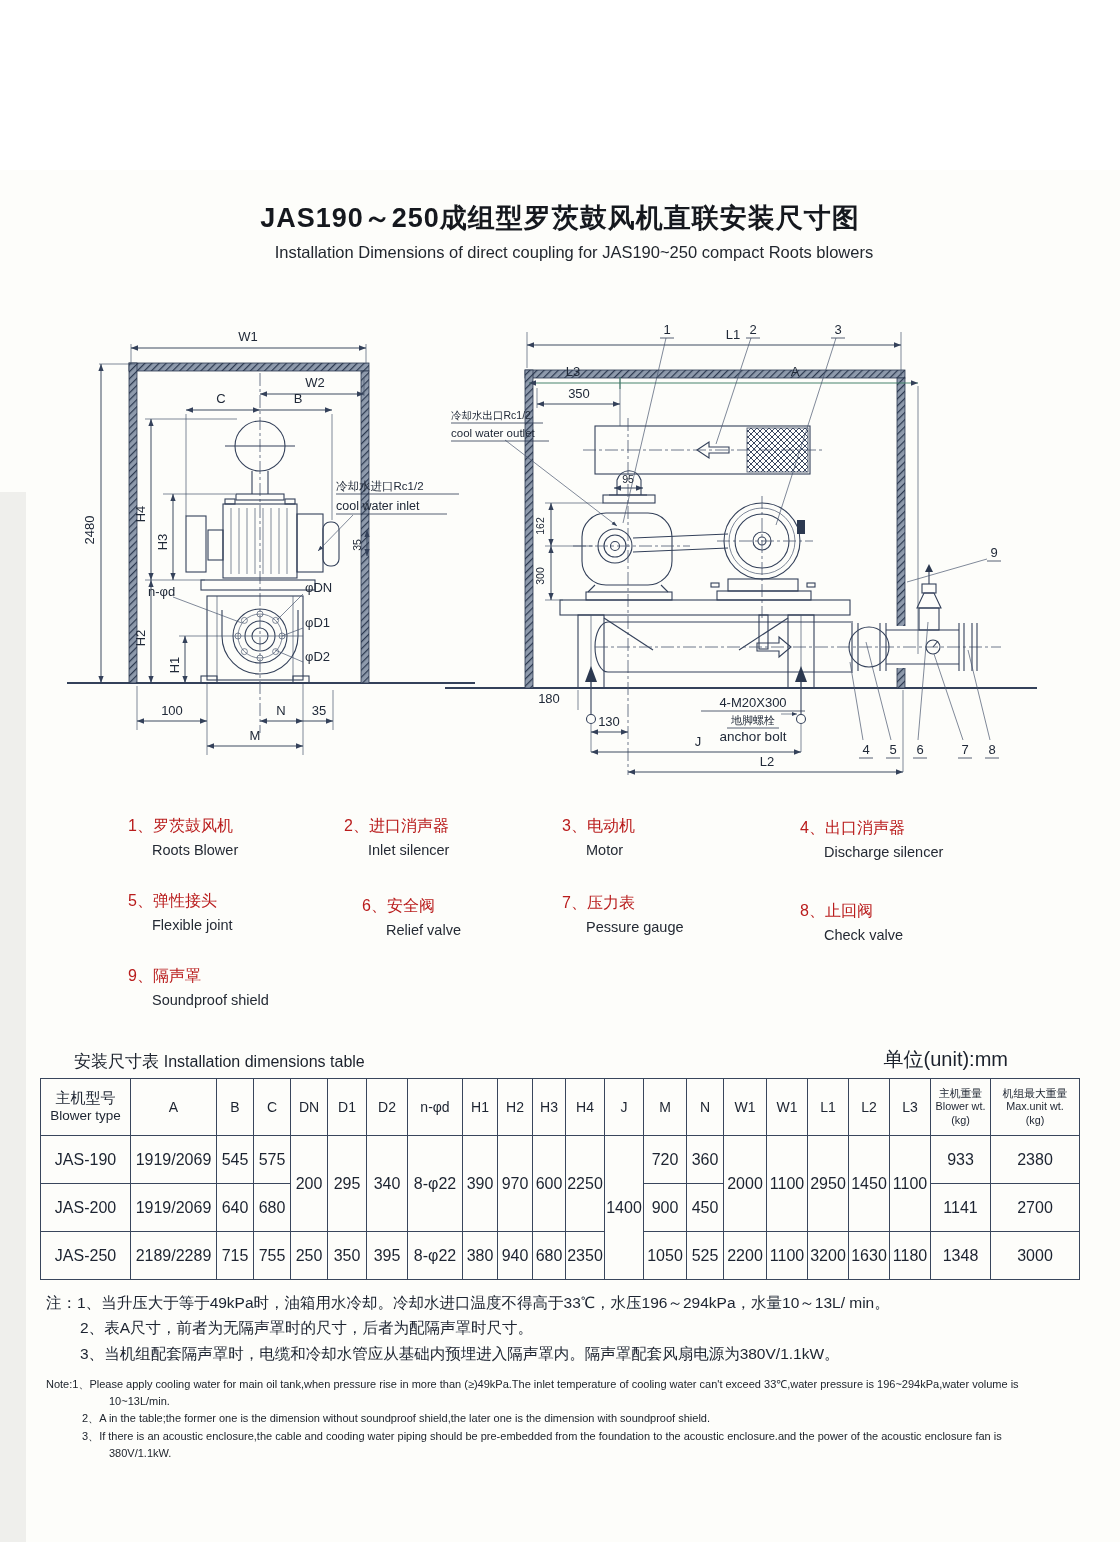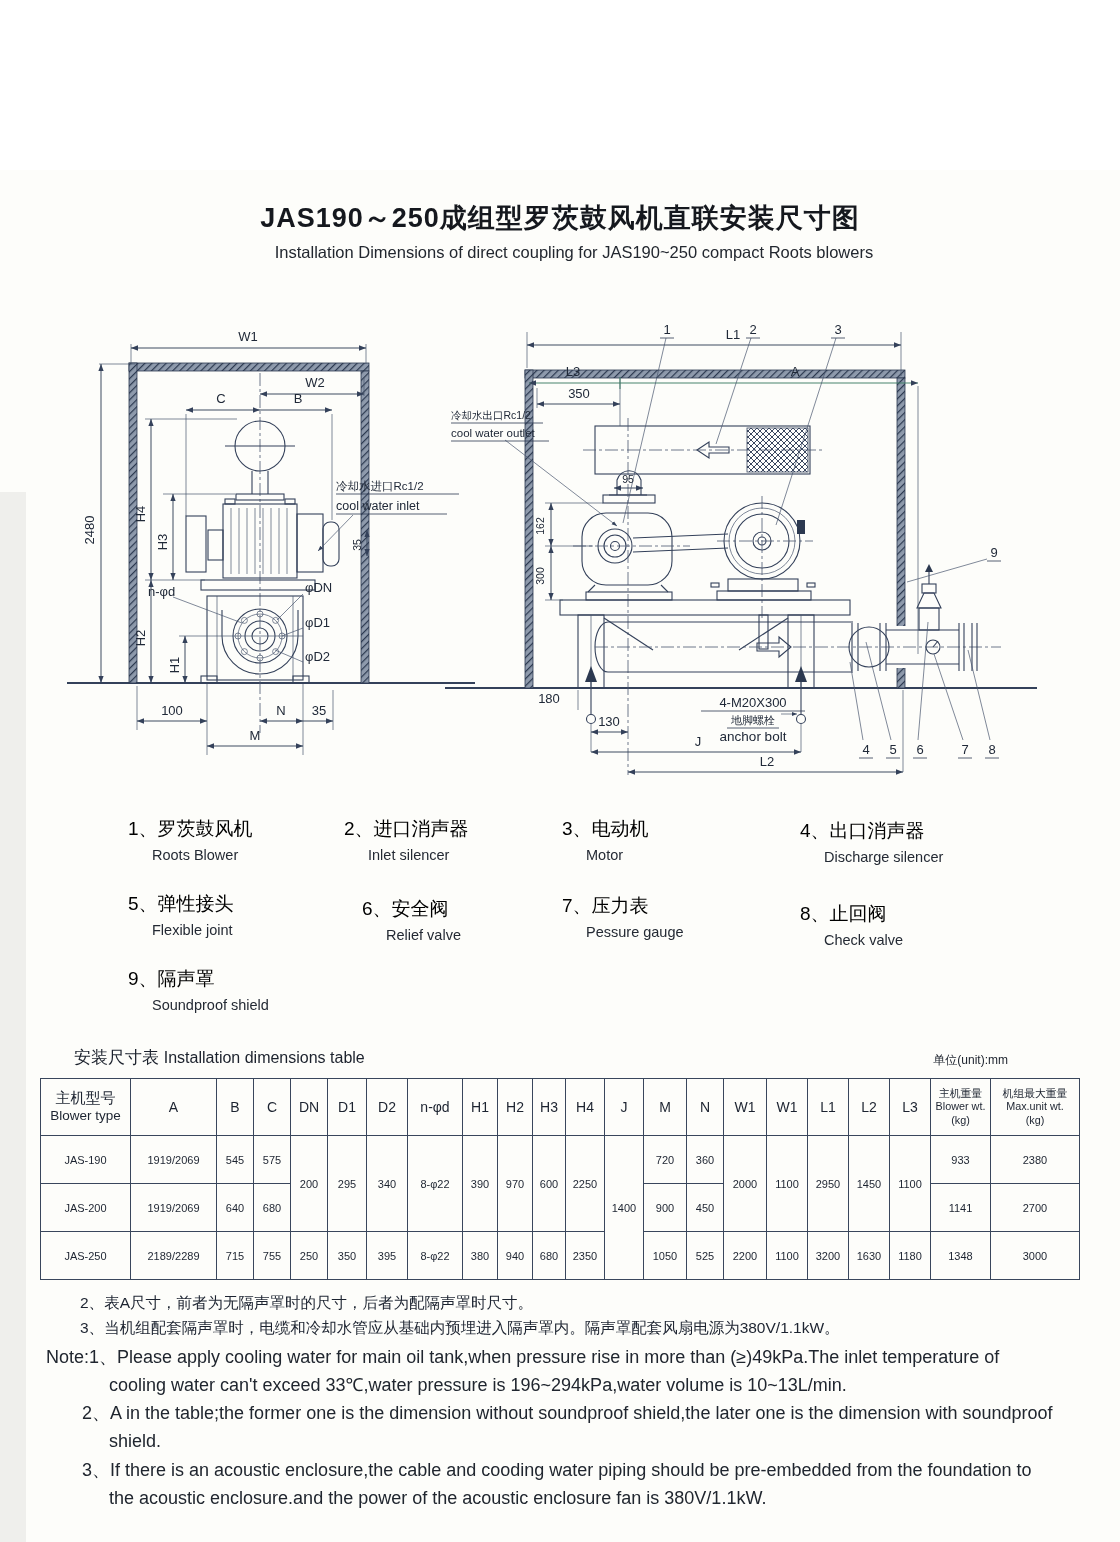--- a/index.html
+++ b/index.html
@@ -24,42 +24,42 @@
   .dt-m{text-anchor:middle;}
   .sm{font-size:10.5px;}
   .cjk{font-size:11.5px;}
   .ul{stroke:#2c3750;stroke-width:0.8;}
   .wall{fill:url(#hwL);stroke:#2c3950;stroke-width:0.8;}
   .wallR{fill:url(#hwR);stroke:#2c3950;stroke-width:0.8;}
   .solid{fill:#2c3950;}
 
   
   .legend-item{position:absolute;}
-  .leg-line1{font-size:19px;color:#000000;}
+  .leg-line1{font-size:16px;color:#b91c1c;}
   .leg-line2{font-size:14.5px;color:#242a34;margin:5px 0 0 24px;}
 
   
   .tbl-caption{position:absolute;left:40px;top:1046px;width:1040px;display:flex;justify-content:space-between;align-items:flex-end;}
   .cap-left{padding-left:34px;font-size:17px;}
   .cap-left .cap-en{font-size:16px;}
-  .cap-right{font-size:12px;padding-right:72px;margin-left:35px;}
+  .cap-right{font-size:20px;padding-right:72px;margin-left:35px;}
   table.dims{position:absolute;left:40px;top:1078px;width:1040px;border-collapse:collapse;table-layout:fixed;
              font-size:14px;color:#1c2330;}
   table.dims td,table.dims th{border:1.4px solid #39465c;text-align:center;vertical-align:middle;
              padding:0 1px;font-weight:normal;overflow:hidden;}
   table.dims th{height:56px;}
-  table.dims td{height:47px;font-size:11px;}
+  table.dims td{height:47px;font-size:16px;}
   .th2{font-size:13.5px;line-height:1.25;}
   .th3{font-size:10.8px;line-height:1.25;}
 
   
   .notes{position:absolute;left:46px;top:1290px;width:1008px;}
   .nzh{font-size:15.5px;line-height:1.63;color:#1c2330;}
   .nzh .ind{margin-left:34px;}
-  .nen{font-size:18px;line-height:1.57;color:#20262f;margin-top:2px;}
+  .nen{font-size:11px;line-height:1.57;color:#20262f;margin-top:10px;}
   .nen .hang1{padding-left:63px;text-indent:-63px;}
   .nen .hang{margin-left:36px;padding-left:27px;text-indent:-27px;}
 </style>
 </head>
 <body>
 
 <div class="page">
 
   <div class="title-wrap">
     <div class="title-zh">JAS190～250成组型罗茨鼓风机直联安装尺寸图</div>
@@ -584,20 +584,23 @@
       <td>1630</td>
       <td>1180</td>
       <td>1348</td>
       <td>3000</td>
     </tr>
   </tbody>
     </table>
 
   <div class="notes">
     <div class="nzh">
+      <span>注：1、</span><span>当升压大于等于49kPa时，油箱用水冷却。冷却水进口温度不得高于33℃，水压196～294kPa，水量10～13L/ min。</span>
+    </div>
+    <div class="nzh">
       <span class="ind">2、</span><span>表A尺寸，前者为无隔声罩时的尺寸，后者为配隔声罩时尺寸。</span>
     </div>
     <div class="nzh">
       <span class="ind">3、</span><span>当机组配套隔声罩时，电缆和冷却水管应从基础内预埋进入隔声罩内。隔声罩配套风扇电源为380V/1.1kW。</span>
     </div>
     <div class="nen">
       <div class="hang1">
         <span>Note:1、</span><span>Please apply cooling water for main oil tank,when pressure rise in more than (≥)49kPa.The inlet temperature of cooling water can't exceed 33℃,water pressure is 196~294kPa,water volume is 10~13L/min.</span>
       </div>
       <div class="hang">

